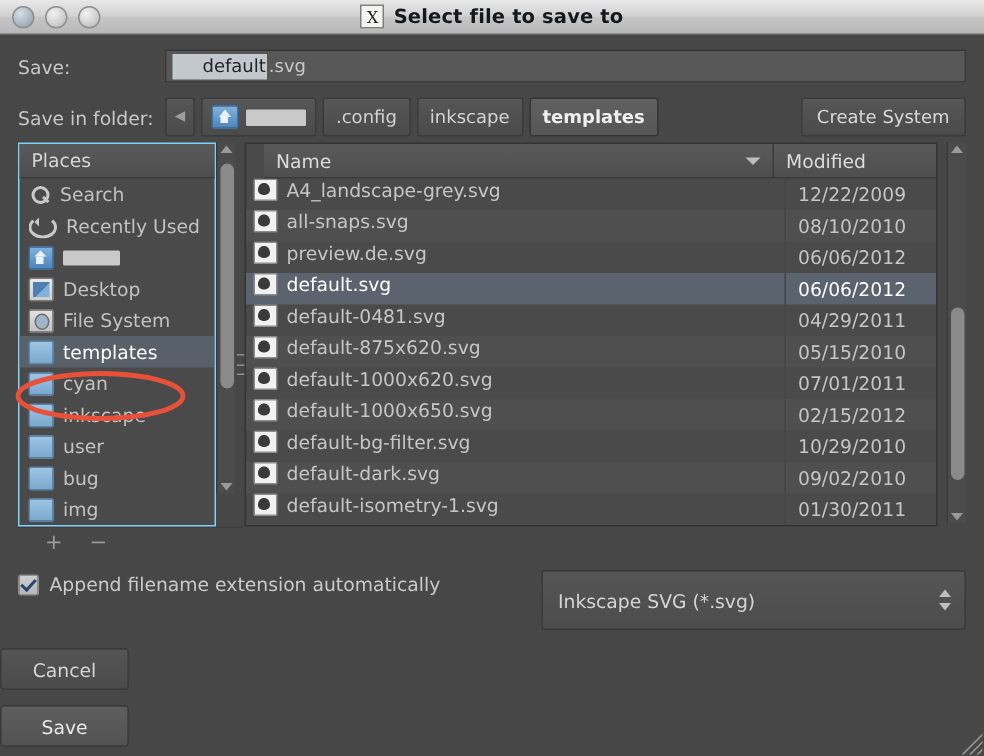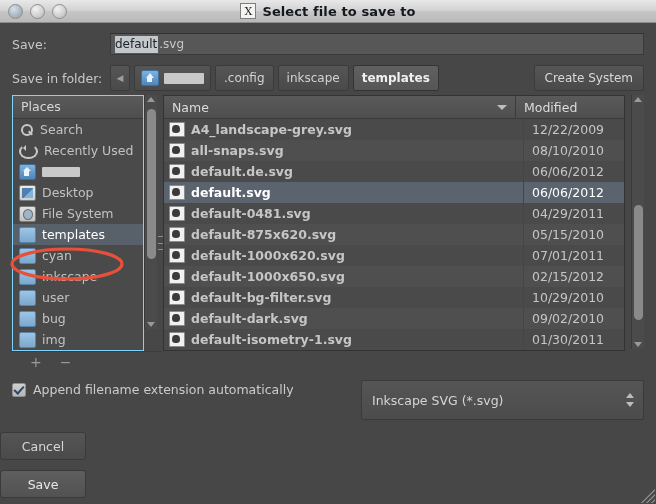--- a/index.html
+++ b/index.html
@@ -38,21 +38,21 @@
   .title-text{font-size:13px;color:#14181c;font-weight:bold;letter-spacing:.1px;}
 
   
   .name-row{display:flex;align-items:center;height:34px;padding:0 12px;margin-top:4px;}
   .name-label{width:98px;color:#c8c8c8;font-size:12.5px;}
   .name-input{
     flex:1;height:22px;background:#575757;border:1px solid #3a3a3a;
     border-top-color:#323232;
     display:flex;align-items:center;padding:0 4px;box-sizing:border-box;
   }
-  .sel{background:#c3c8cc;color:#20242a;padding:1px 1px 2px 0;}
+  .sel{background:#c3c8cc;color:#20242a;padding:1px 1px 2px 20px;}
   .unsel{color:#c9c9c9;padding-left:1px;}
 
   
   .path-row{display:flex;align-items:center;height:34px;padding:0 12px;gap:0;}
   .path-label{width:98px;color:#c8c8c8;font-size:12.5px;}
   .pbtn{
     height:26px;min-width:20px;padding:0 8px;margin-right:4px;
     background:linear-gradient(to bottom,#565656,#4a4a4a);
     border:1px solid #3b3b3b;border-radius:2px;
     color:#d3d3d3;font-size:12px;
@@ -150,30 +150,30 @@
   .arrow-up,.arrow-down{width:0;height:0;border-left:4px solid transparent;border-right:4px solid transparent;}
   .arrow-up{border-bottom:5px solid #9a9a9a;}
   .arrow-down{border-top:5px solid #9a9a9a;}
   .thumb{position:absolute;left:2px;width:9px;border-radius:5px;background:#8a8a8a;}
 
   .filepane{
     flex:1;background:#4a4a4a;border:1px solid #333;box-sizing:border-box;
     display:flex;flex-direction:column;position:relative;
   }
   .fp-header{display:flex;height:22px;background:linear-gradient(to bottom,#5a5a5a,#4e4e4e);
-             border-bottom:1px solid #3a3a3a;color:#dcdcdc;font-size:12.5px;}
+             border-bottom:1px solid #3a3a3a;color:#dcdcdc;font-size:12.5px;margin-left:12px;}
   .fp-h-name{flex:1;display:flex;align-items:center;padding-left:8px;border-right:1px solid #3c3c3c;position:relative;}
   .fp-h-mod{width:100px;display:flex;align-items:center;padding-left:8px;}
   .sort-tri{position:absolute;right:8px;top:9px;width:0;height:0;
             border-left:5px solid transparent;border-right:5px solid transparent;border-top:5px solid #bdbdbd;}
   .rows{flex:1;overflow:hidden;}
   .frow{display:flex;height:21px;align-items:center;font-size:12.5px;color:#c6c6c6;box-sizing:border-box;}
   .frow.alt{background:#4f4f4f;}
   .frow.selected{background:#5a636e;color:#ffffff;}
-  .fr-name{flex:1;display:flex;align-items:center;gap:6px;padding-left:5px;border-right:1px solid #454545;height:100%;box-sizing:border-box;font-weight:bold;}
+  .fr-name{flex:1;display:flex;gap:6px;padding-left:5px;border-right:1px solid #454545;height:100%;box-sizing:border-box;}
   .fr-mod{width:100px;padding-left:8px;box-sizing:border-box;}
   .svgico{
     width:14px;height:13px;background:#f1f1f1;border:1px solid #8c8c8c;border-radius:1px;
     flex:0 0 14px;position:relative;
   }
   .svgico:after{
     content:"";position:absolute;left:2px;top:2px;width:8px;height:8px;background:#3a3a3a;
     border-radius:45% 45% 45% 45%/55% 55% 40% 40%;
   }
 
@@ -335,21 +335,21 @@
         <div class="frow alt">
           <div class="fr-name">
               <span class="svgico"></span>
               <span>all-snaps.svg</span>
             </div>
           <div class="fr-mod">08/10/2010</div>
         </div>
         <div class="frow">
           <div class="fr-name">
               <span class="svgico"></span>
-              <span>default.de.svg</span>
+              <span>preview.de.svg</span>
             </div>
           <div class="fr-mod">06/06/2012</div>
         </div>
         <div class="frow selected">
           <div class="fr-name">
               <span class="svgico"></span>
               <span>default.svg</span>
             </div>
           <div class="fr-mod">06/06/2012</div>
         </div>

